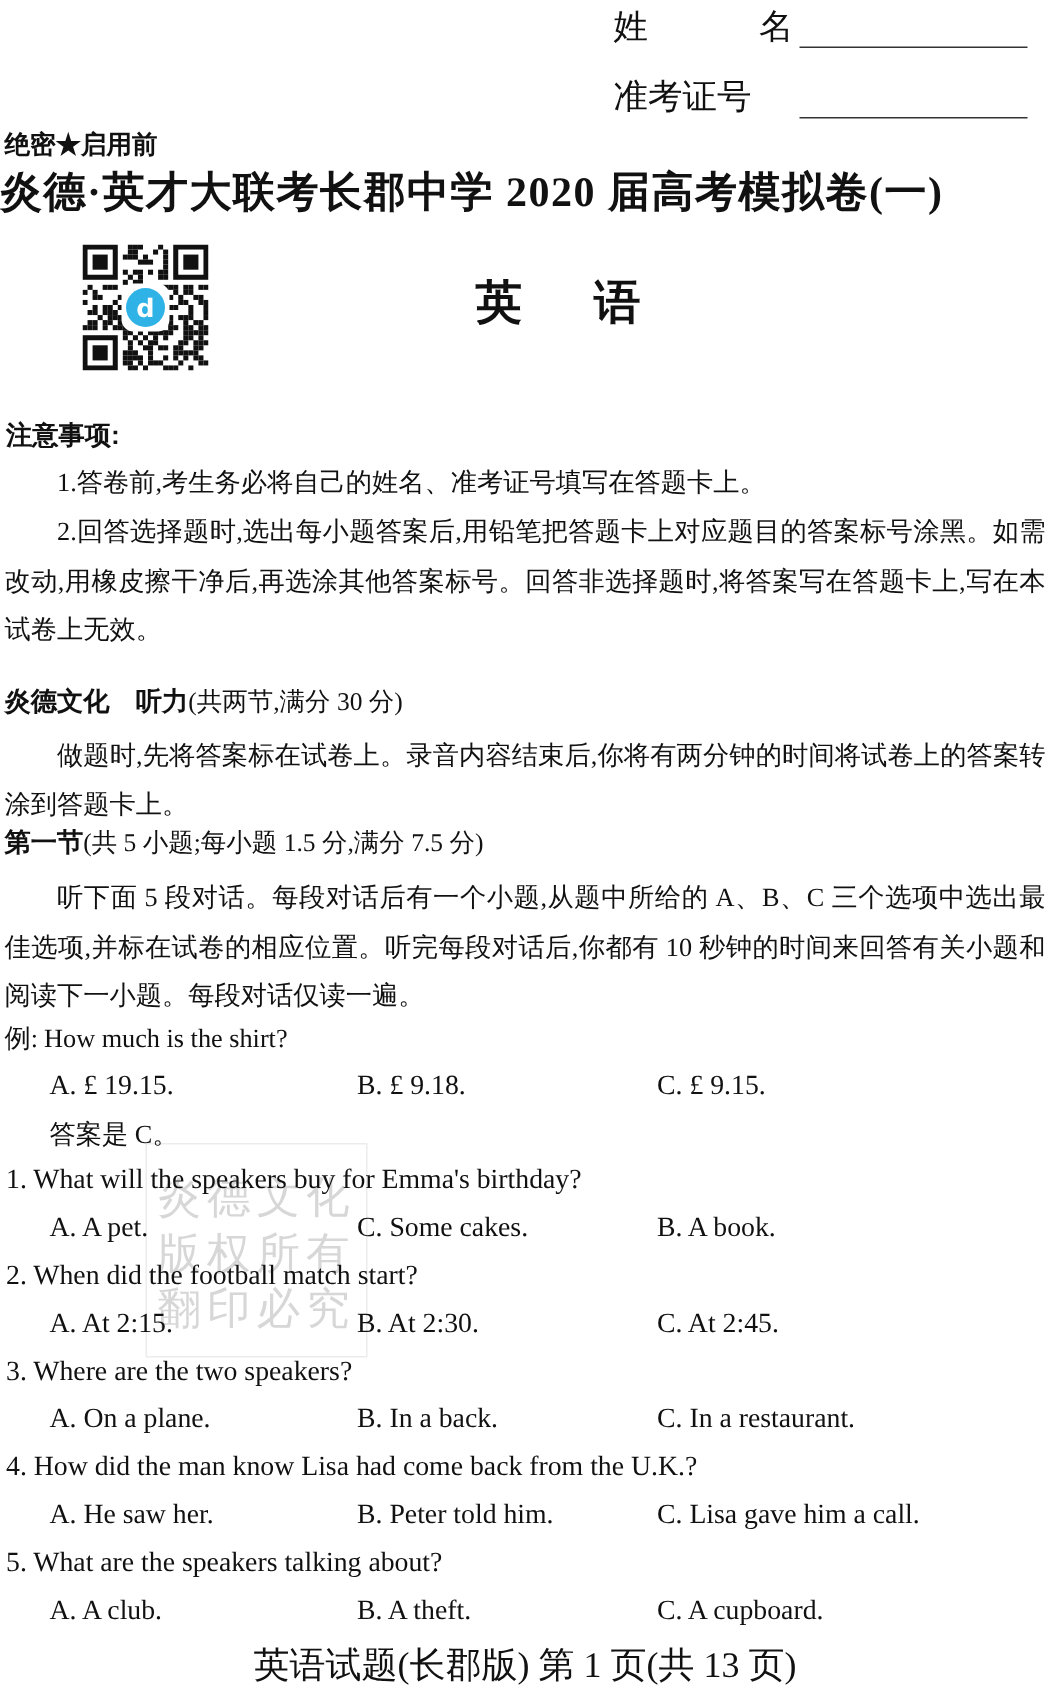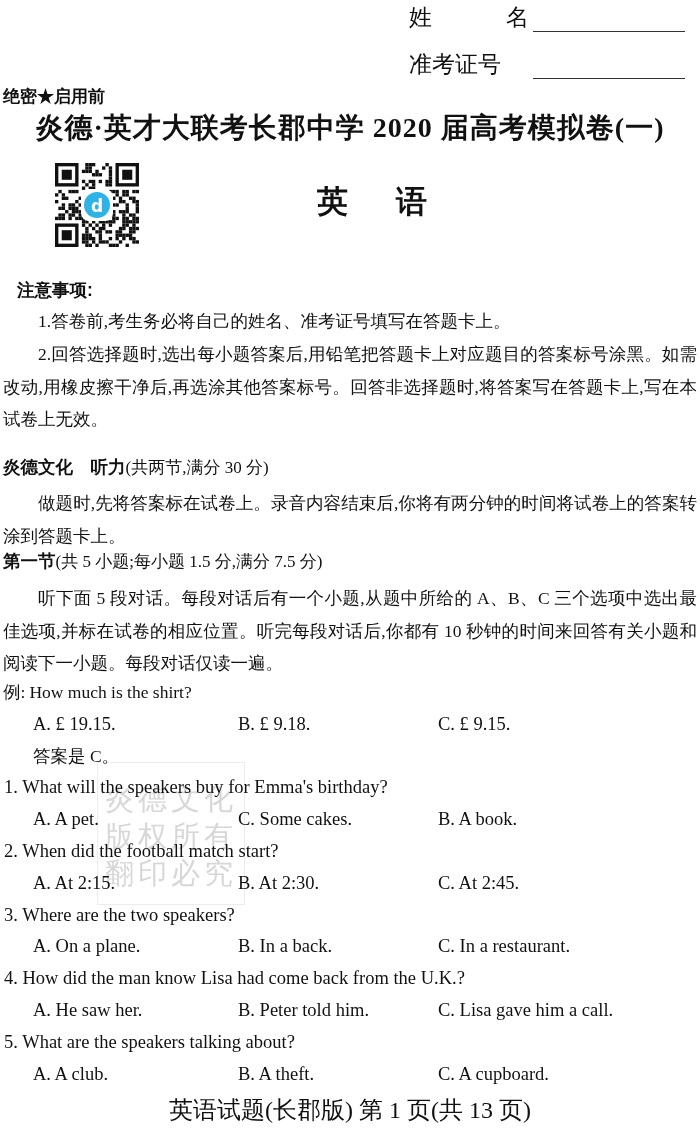--- a/index.html
+++ b/index.html
@@ -11,29 +11,29 @@
   }
   
   .name-block { position:absolute; top:2px; right:15px; width:276px; z-index:2; }
   .name-row { display:flex; align-items:flex-end; margin-bottom:17px; height:30px; }
   .nm-label { display:inline-flex; justify-content:space-between; width:120px;
               font-size:23px; line-height:28px; letter-spacing:0; }
   .write-line { flex:1 1 auto; border-bottom:1.5px solid #333; height:28px; margin-left:4px; }
   
   .secrecy { position:absolute; left:3px; top:85px; font-family:"Liberation Sans", sans-serif;
              font-weight:bold; font-size:17px; z-index:2; }
-  .title { position:absolute; left:0; top:109px; width:100%; text-align:center;
+  .title { position:absolute; left:0; top:109px; width:100%; text-align:left;
            font-size:28px; font-weight:bold; letter-spacing:1px; z-index:2; }
   .qr { position:absolute; left:55px; top:163px; width:84px; height:84px; z-index:2; }
   .subject { position:absolute; left:0; top:181px; width:100%; text-align:center;
              font-size:31px; font-weight:bold; z-index:2;padding-left:44px; }
   .subject span + span { margin-left:48px; }
   
   .h-bold { font-family:"Liberation Sans", sans-serif; font-weight:bold; font-size:17.5px; }
-  .notice-head { position:absolute; left:17px; top:278px; z-index:2; }
+  .notice-head { position:absolute; left:4px; top:278px; z-index:2; }
   .zh-p { position:absolute; left:3px; width:694px; font-size:17.5px; line-height:32.6px;
           text-align:justify; z-index:2; }
   .indent { text-indent:2em; }
   .p1 { top:305px; }
   .p2 { top:338px; }
   .part-head { position:absolute; left:3px; top:455px; z-index:2; font-size:17.5px; }
   .part-head .note { font-size:17px; }
   .intro1 { top:487px; }
   .sec-head { position:absolute; left:3px; top:549px; z-index:2; font-size:17.5px; }
   .sec-head .note { font-size:17px; }

